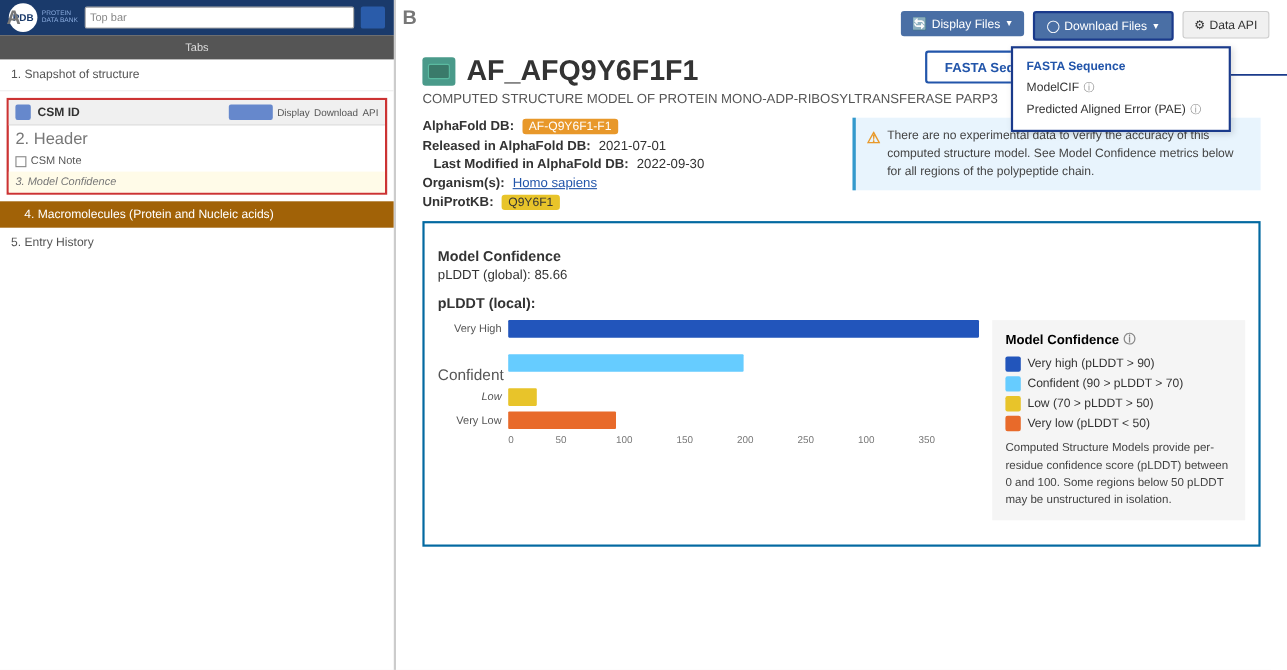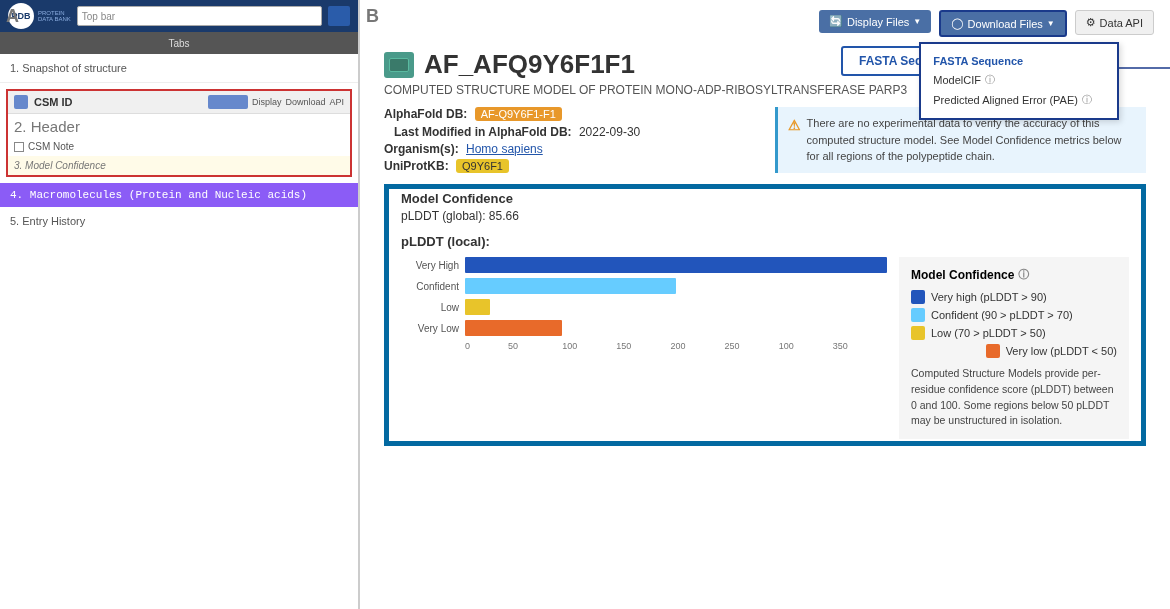--- a/index.html
+++ b/index.html
@@ -68,21 +68,21 @@
         </div>
         <div style="display:flex; align-items:center; gap:4px; padding:2px 6px 4px 6px;">
           <div style="width:10px; height:10px; border:1px solid #888; background:white;"></div>
           <span style="font-size:10px; color:#555;">CSM Note</span>
         </div>
         <div style="background:#fffbe8; padding:4px 6px; font-size:10px; color:#777; font-style:italic;">
           <span>3. Model Confidence</span>
         </div>
       </div>
 
-      <div style="padding:6px 10px; font-size:11px; color:white; background:#8b5cf6;font-family:Liberation Mono, monospace;">
+      <div style="padding:6px 22px; font-size:11px; color:white; background:#a16207;">
         <span>4. Macromolecules (Protein and Nucleic acids)</span>
       </div>
 
       <div style="padding:8px 10px; font-size:11px; color:#555;">
         <span>5. Entry History</span>
       </div>
     </div>
   </div>
 
   <div style="flex:1; background:white; display:flex; flex-direction:column; position:relative;">
@@ -141,20 +141,24 @@
         <span style="font-size:26px; font-weight:bold; color:#333;">AF_AFQ9Y6F1F1</span>
       </div>
       <div style="font-size:12px; color:#555; margin-bottom:10px;">COMPUTED STRUCTURE MODEL OF PROTEIN MONO-ADP-RIBOSYLTRANSFERASE PARP3</div>
 
       <div style="display:flex; gap:20px; margin-bottom:8px;">
         <div style="flex:1;">
           <div style="margin-bottom:4px; font-size:12px; color:#333;">
             <span style="font-weight:bold;">AlphaFold DB:</span>
             <span style="background:#e8982a; color:white; padding:1px 6px; border-radius:3px; font-size:11px; margin-left:4px; cursor:pointer;">AF-Q9Y6F1-F1</span>
           </div>
+          <div style="margin-bottom:3px; font-size:12px; color:#333;">
+            <span style="font-weight:bold;">Released in AlphaFold DB:</span>
+            <span style="margin-left:4px;">2021-07-01</span>
+          </div>
           <div style="margin-bottom:3px; font-size:12px; color:#333;padding-left:10px;">
             <span style="font-weight:bold;">Last Modified in AlphaFold DB:</span>
             <span style="margin-left:4px;">2022-09-30</span>
           </div>
           <div style="margin-bottom:3px; font-size:12px; color:#333;">
             <span style="font-weight:bold;">Organism(s):</span>
             <span style="color:#2255aa; text-decoration:underline; cursor:pointer; margin-left:4px;">Homo sapiens</span>
           </div>
           <div style="margin-bottom:3px; font-size:12px; color:#333;">
             <span style="font-weight:bold;">UniProtKB:</span>
@@ -162,44 +166,44 @@
           </div>
         </div>
         <div style="flex:1;">
           <div style="background:#e8f4fd; border-left:3px solid #3399cc; padding:8px 10px; font-size:11px; color:#444; line-height:1.5; display:flex; gap:6px;">
             <span style="color:#e8992a; font-size:14px; font-weight:bold; flex-shrink:0;">⚠</span>
             <span>There are no experimental data to verify the accuracy of this computed structure model. See Model Confidence metrics below for all regions of the polypeptide chain.</span>
           </div>
         </div>
       </div>
 
-      <div style="border:5px solid #0369a1; padding:2px 12px;">
+      <div style="border:2px solid #0369a1; padding:22px 12px;">
         <div style="font-weight:bold; font-size:13px; color:#333; margin-bottom:3px;">Model Confidence</div>
         <div style="font-size:12px; color:#333; margin-bottom:11px;">pLDDT (global): 85.66</div>
         <div style="font-size:13px; font-weight:bold; color:#333; margin-bottom:8px;">pLDDT (local):</div>
 
         <div style="display:flex; gap:12px;">
 
           <div style="flex:1;">
 
             <div style="display:flex; align-items:center; margin-bottom:5px;">
               <span style="width:58px; text-align:right; font-size:10px; color:#555; margin-right:6px; flex-shrink:0;">Very High</span>
               <div style="flex:1; height:16px; position:relative;">
                 <div style="height:16px; background:#2255bb; border-radius:1px; width:100%;"></div>
               </div>
             </div>
 
             <div style="display:flex; align-items:center; margin-bottom:5px;">
-              <span style="width:58px; text-align:right; font-size:10px; color:#555; margin-right:6px; flex-shrink:0;">Confident</span>
+              <span style="width:58px; text-align:right; font-size:14px; color:#555; margin-right:6px; flex-shrink:0;margin-top:20px;">Confident</span>
               <div style="flex:1; height:16px; position:relative;">
                 <div style="height:16px; background:#66ccff; border-radius:1px; width:50%;"></div>
               </div>
             </div>
 
-            <div style="display:flex; align-items:center; margin-bottom:5px;">
+            <div style="display:flex; align-items:center; margin-bottom:5px;font-style:italic;">
               <span style="width:58px; text-align:right; font-size:10px; color:#555; margin-right:6px; flex-shrink:0;">Low</span>
               <div style="flex:1; height:16px; position:relative;">
                 <div style="height:16px; background:#e8c42a; border-radius:1px; width:6%;"></div>
               </div>
             </div>
 
             <div style="display:flex; align-items:center; margin-bottom:5px;justify-content:flex-end;">
               <span style="width:58px; text-align:right; font-size:10px; color:#555; margin-right:6px; flex-shrink:0;">Very Low</span>
               <div style="flex:1; height:16px; position:relative;">
                 <div style="height:16px; background:#e86a2a; border-radius:1px; width:23%;"></div>
@@ -228,21 +232,21 @@
               <span style="font-size:11px; color:#333;">Very high (pLDDT &gt; 90)</span>
             </div>
             <div style="display:flex; align-items:center; gap:6px; margin-bottom:4px;">
               <div style="width:14px; height:14px; border-radius:2px; background:#66ccff; flex-shrink:0;"></div>
               <span style="font-size:11px; color:#333;">Confident (90 &gt; pLDDT &gt; 70)</span>
             </div>
             <div style="display:flex; align-items:center; gap:6px; margin-bottom:4px;">
               <div style="width:14px; height:14px; border-radius:2px; background:#e8c42a; flex-shrink:0;"></div>
               <span style="font-size:11px; color:#333;">Low (70 &gt; pLDDT &gt; 50)</span>
             </div>
-            <div style="display:flex; align-items:center; gap:6px; margin-bottom:8px;justify-content:flex-end;">
+            <div style="display:flex; align-items:center; gap:6px; margin-bottom:8px;">
               <div style="width:14px; height:14px; border-radius:2px; background:#e86a2a; flex-shrink:0;"></div>
               <span style="font-size:11px; color:#333;">Very low (pLDDT &lt; 50)</span>
             </div>
             <div style="font-size:10.5px; color:#444; line-height:1.5;">Computed Structure Models provide per-residue confidence score (pLDDT) between 0 and 100. Some regions below 50 pLDDT may be unstructured in isolation.</div>
           </div>
         </div>
       </div>
     </div>
   </div>
 </div>

